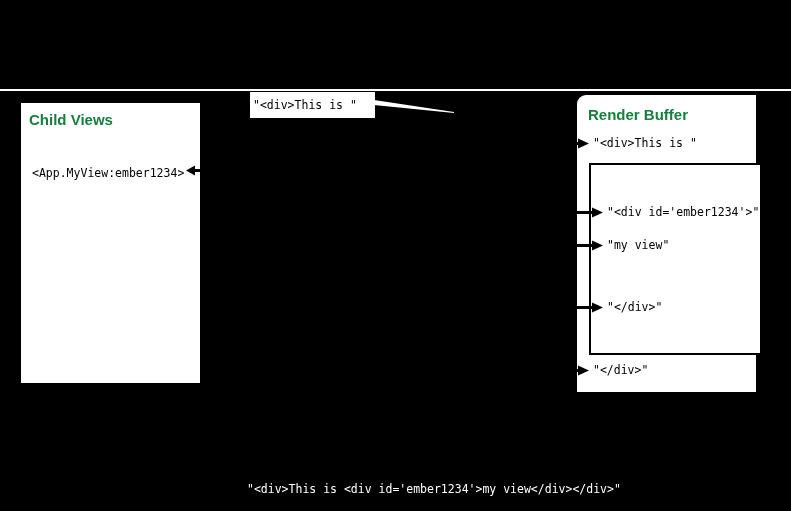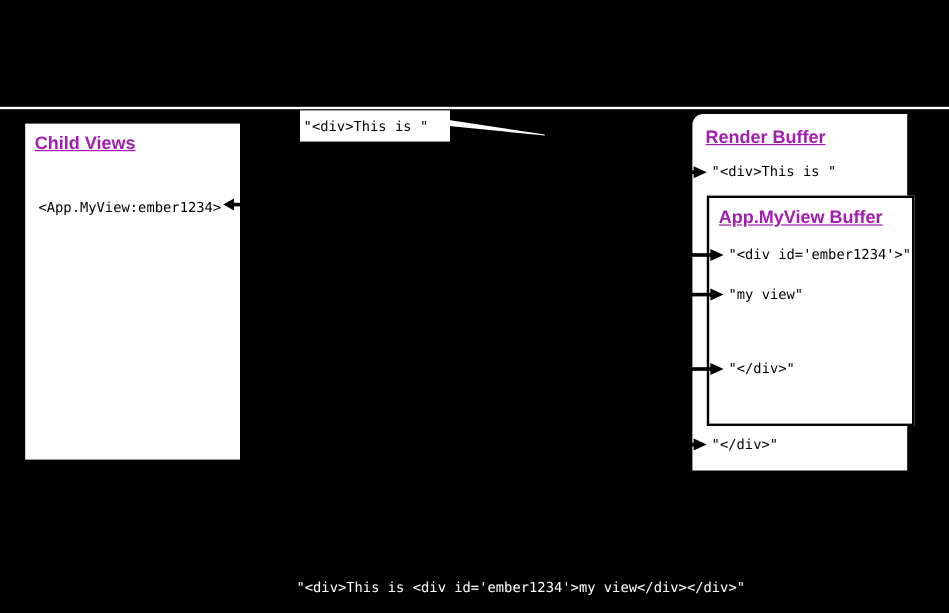--- a/index.html
+++ b/index.html
@@ -30,22 +30,21 @@
   
   .panel {
     position: absolute;
     background: #ffffff;
   }
 
   .panel-title {
     font-family: "Liberation Sans", sans-serif;
     font-weight: bold;
     font-size: 15px;
-    color: #a21caf;
-    text-decoration: underline;
+    color: #15803d;
     white-space: nowrap;
   }
 
   .mono-line {
     font-family: "DejaVu Sans Mono", monospace;
     font-size: 11.5px;
     color: #000000;
     white-space: pre;
     letter-spacing: 0px;
   }
@@ -192,21 +191,20 @@
     <span>
       <svg width="30" height="11" viewBox="0 0 30 11">
         <rect x="0" y="4" width="21" height="3" fill="#000000"></rect>
         <polygon points="30,5.5 19,0.5 19,10.5" fill="#000000"></polygon>
       </svg>
     </span>
     <span class="mono-line">"&lt;div&gt;This is "</span>
   </div>
 
   <div id="myview-buffer-box">
-    <div class="panel-title">App.MyView Buffer</div>
 
     <div class="inner-row" id="inner-row-0">
       <span>
         <svg width="44" height="11" viewBox="0 0 44 11">
           <rect x="0" y="4" width="35" height="3" fill="#000000"></rect>
           <polygon points="44,5.5 33,0.5 33,10.5" fill="#000000"></polygon>
         </svg>
       </span>
       <span class="mono-line">"&lt;div id='ember1234'&gt;"</span>
     </div>

